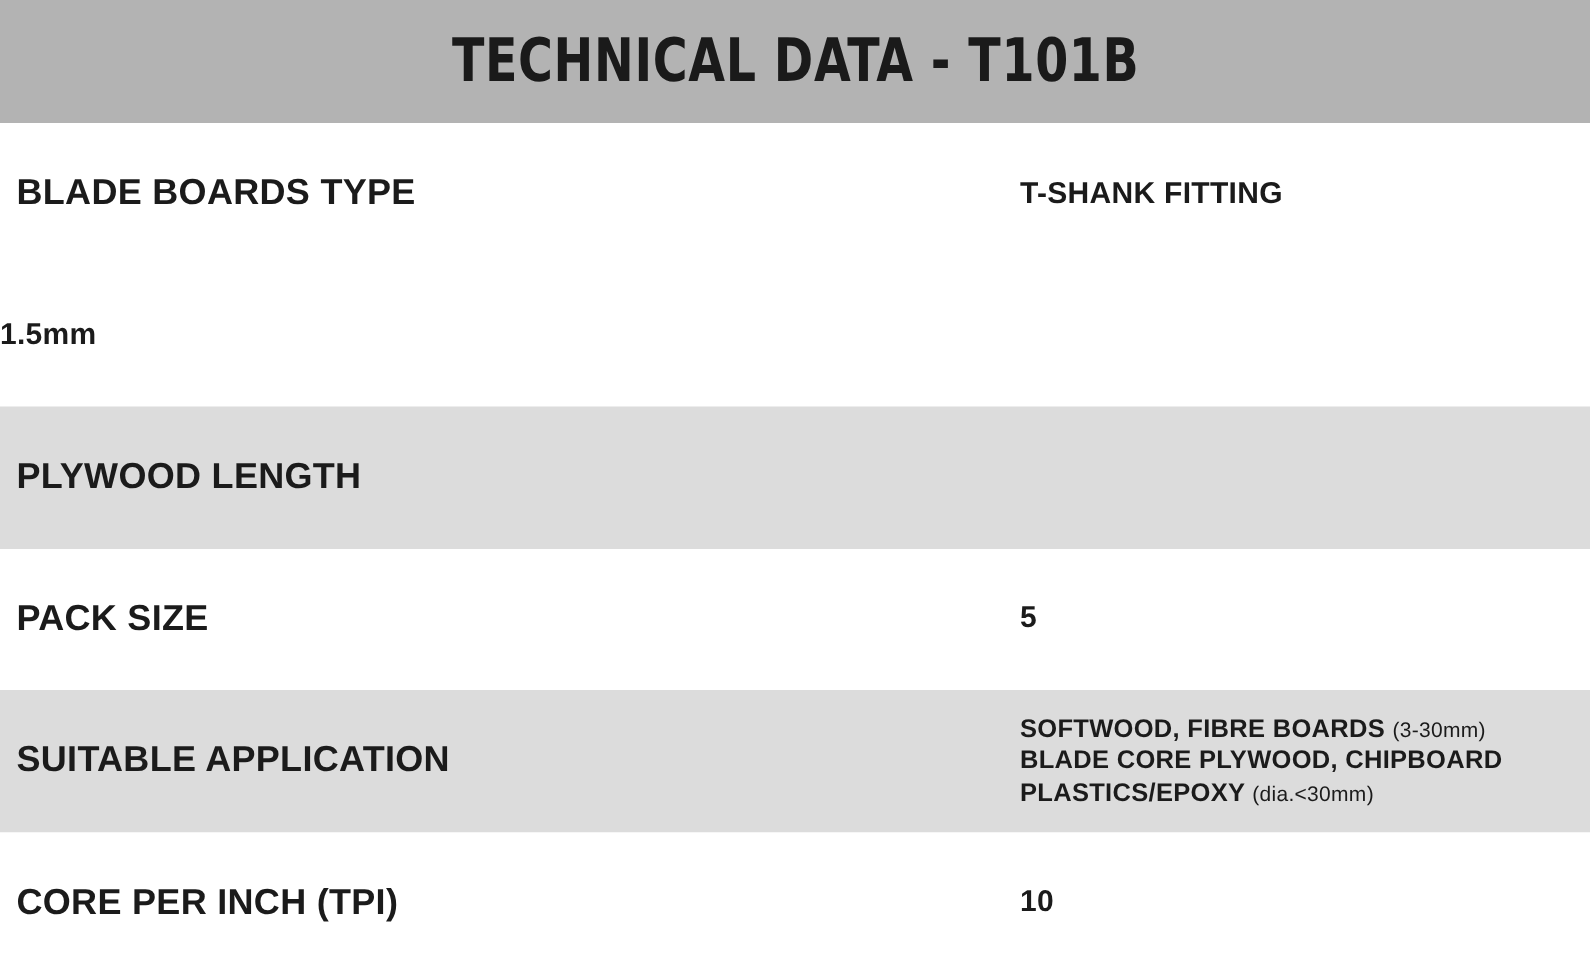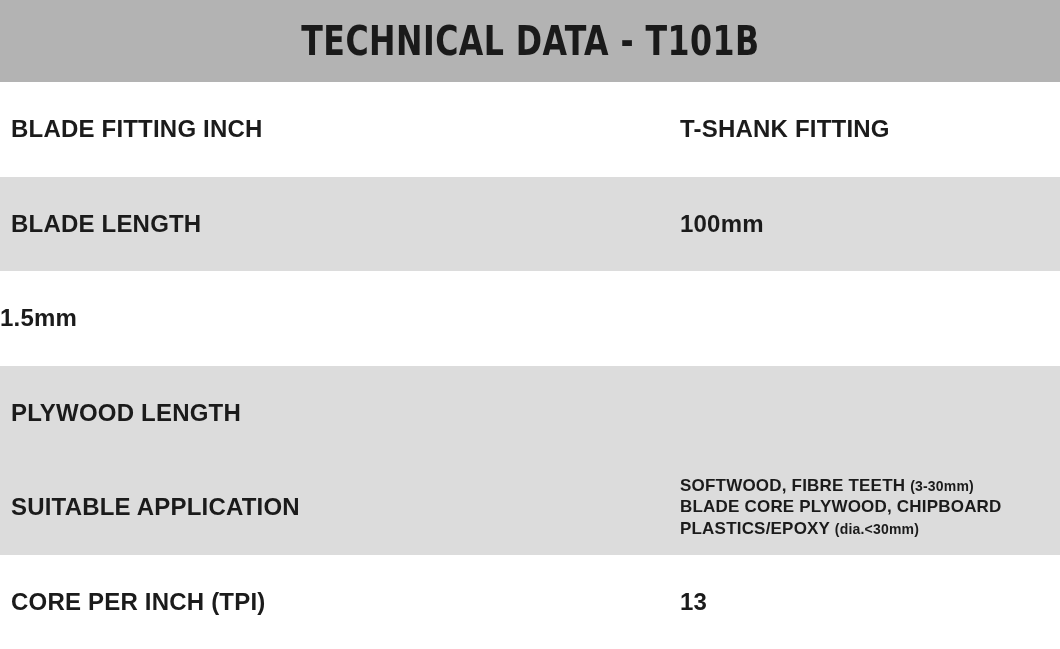--- a/index.html
+++ b/index.html
@@ -55,83 +55,83 @@
     font-size: 24px;
     font-weight: bold;
     color: #1b1b1b;
     letter-spacing: 0.2px;
     line-height: 1.15;
   }
   .cell-value {
     flex: 1;
     box-sizing: border-box;
     padding-right: 8px;
-    font-size: 24px;
+    font-size: 20px;
     font-weight: bold;
     color: #1b1b1b;
     letter-spacing: 0.2px;
     line-height: 1.15;
   }
   
   .cell-value.multiline {
     font-size: 17px;
     line-height: 1.28;
   }
   .cell-value.multiline .app-line {
     white-space: nowrap;
   }
   .cell-value.multiline .app-note {
     font-size: 14px;
-    font-weight: bold;
+    font-weight: normal;
   }
 </style>
 </head>
 <body>
 
 <div id="spec-table">
 
   <div class="table-header">
     <div class="table-title">TECHNICAL DATA - T101B</div>
   </div>
 
   <div class="row light">
-    <div class="cell-label">BLADE FITTING INCH</div>
+    <div class="cell-label">BLADE BOARDS TYPE</div>
     <div class="cell-value">T-SHANK FITTING</div>
   </div>
 
-  <div class="row shaded">
-    <div class="cell-label">BLADE LENGTH</div>
-    <div class="cell-value">100mm</div>
-  </div>
 
   <div class="row light">
     <div class="cell-value">1.5mm</div>
   </div>
 
   <div class="row shaded">
     <div class="cell-label">PLYWOOD LENGTH</div>
   </div>
 
+  <div class="row light">
+    <div class="cell-label">PACK SIZE</div>
+    <div class="cell-value">5</div>
+  </div>
 
   <div class="row shaded">
     <div class="cell-label">SUITABLE APPLICATION</div>
     <div class="cell-value multiline">
       <div class="app-line">
-        <span>SOFTWOOD, FIBRE TEETH</span>
+        <span>SOFTWOOD, FIBRE BOARDS</span>
         <span class="app-note">(3-30mm)</span>
       </div>
       <div class="app-line">
         <span>BLADE CORE PLYWOOD, CHIPBOARD</span>
         <span class="app-note"></span>
       </div>
       <div class="app-line">
         <span>PLASTICS/EPOXY</span>
         <span class="app-note">(dia.&lt;30mm)</span>
       </div>
     </div>
   </div>
 
   <div class="row light">
     <div class="cell-label">CORE PER INCH (TPI)</div>
-    <div class="cell-value">13</div>
+    <div class="cell-value">10</div>
   </div>
 
 </div>
 
 </body></html>

